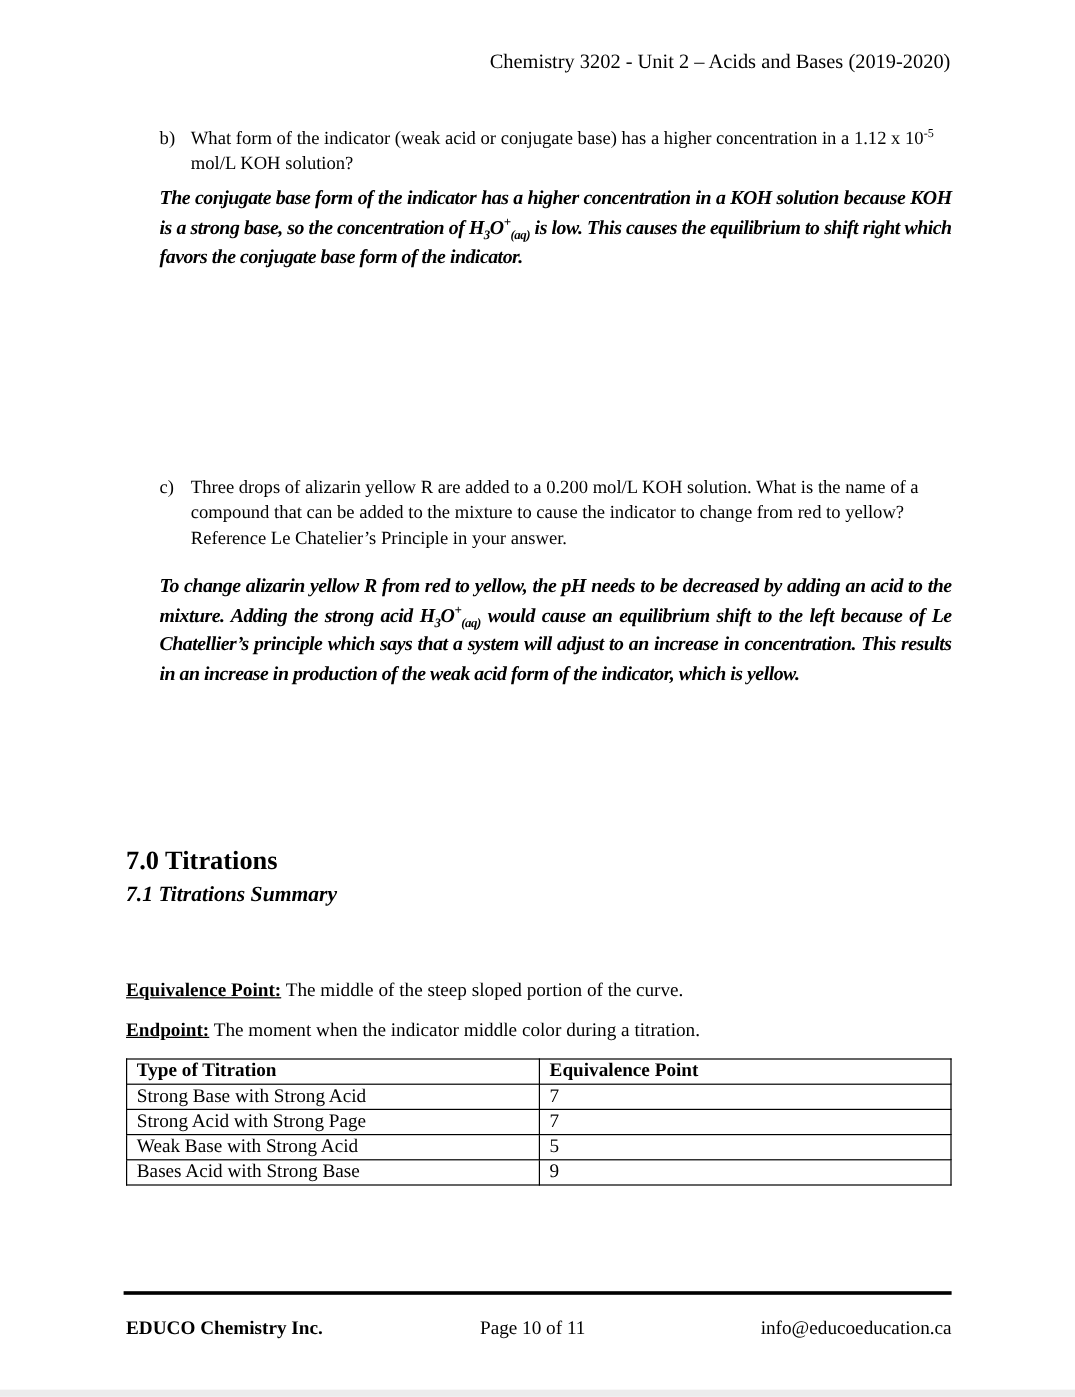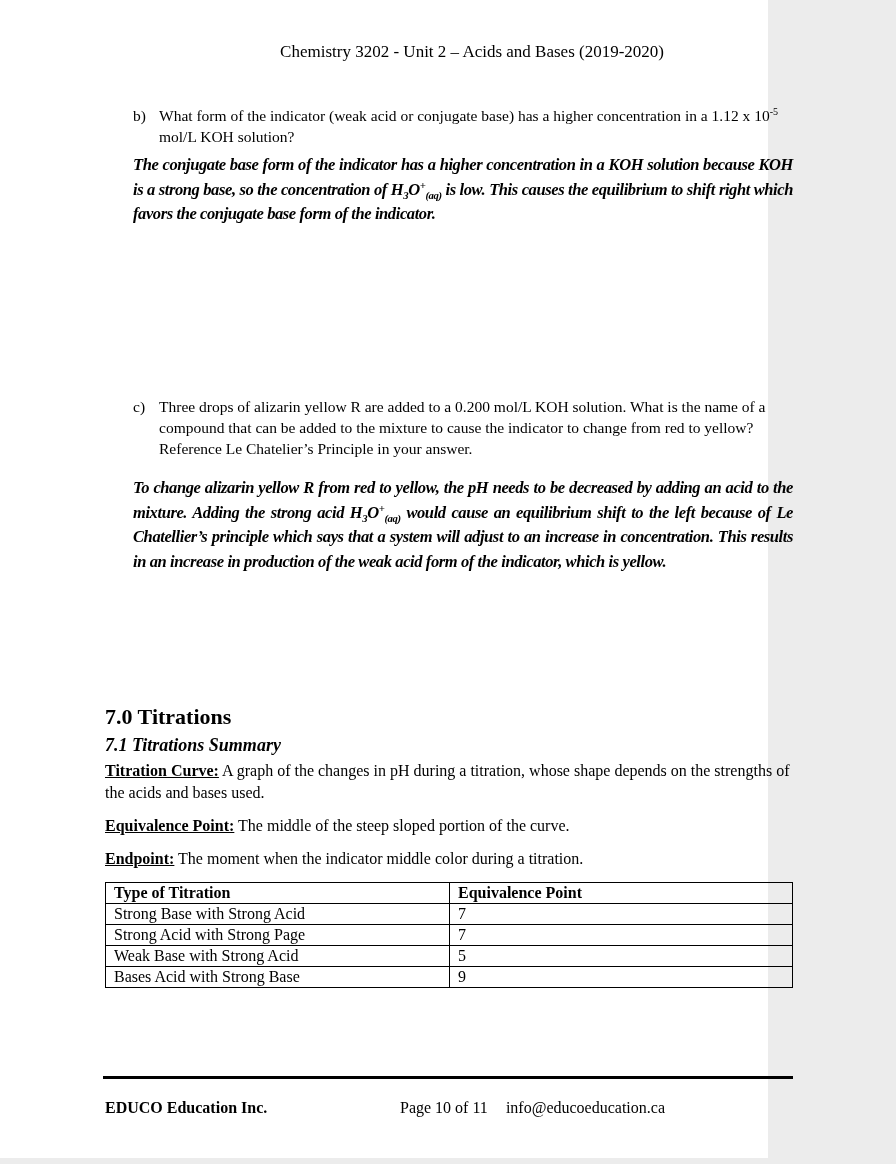--- a/index.html
+++ b/index.html
@@ -1,21 +1,21 @@
 <!DOCTYPE html>
 <html><head>
 <meta charset="utf-8">
 <style>
   html, body { margin: 0; padding: 0; }
   body {
     width: 896px; height: 1164px; background: #ececec; position: relative; overflow: hidden;
     font-family: "Liberation Serif", serif; color: #000;
   }
   .page {
-    position: absolute; left: 0; top: 0; width: 768px; height: 1158px; background: #ffffff;
+    position: absolute; left: 0; top: 0; width: 896px; height: 1158px; background: #ffffff;
   }
   .header {
     position: absolute; right: 104px; top: 42px; font-size: 17px;
   }
   .q {
     position: absolute; left: 133px; width: 662px; font-size: 15.5px; line-height: 21px;
   }
   .q .lbl { position: absolute; left: 0; top: 0; }
   .q .txt { margin-left: 26px; }
   .ans {
@@ -56,21 +56,20 @@
 
   <div class="q" style="top:396px;">
     <span class="lbl">c)</span>
     <div class="txt">Three drops of alizarin yellow R are added to a 0.200 mol/L KOH solution. What is the name of a compound that can be added to the mixture to cause the indicator to change from red to yellow? Reference Le Chatelier’s Principle in your answer.</div>
   </div>
   <div class="ans" style="top:476px;"><span>To change alizarin yellow R from red to yellow, the pH needs to be decreased by adding an acid to the mixture. Adding the strong acid H</span><sub>3</sub><span>O</span><sup>+</sup><sub>(aq)</sub><span> would cause an equilibrium shift to the left because of Le Chatellier’s principle which says that a system will adjust to an increase in concentration. This results in an increase in production of the weak acid form of the indicator, which is yellow.</span></div>
 
   <div class="h1">7.0 Titrations</div>
   <div class="h2">7.1 Titrations Summary</div>
 
-  <div class="def" style="top:760px;"><span class="term">Titration Curve:</span><span> A graph of the changes in pH during a titration, whose shape depends on the strengths of the acids and bases used.</span></div>
   <div class="def" style="top:815px;"><span class="term">Equivalence Point:</span><span> The middle of the steep sloped portion of the curve.</span></div>
   <div class="def" style="top:848px;"><span class="term">Endpoint:</span><span> The moment when the indicator middle color during a titration.</span></div>
 
   <table class="tt">
     <tbody>
         <tr>
       <th class="c1">Type of Titration</th>
       <th>Equivalence Point</th>
     </tr>
     <tr>
@@ -86,16 +85,16 @@
       <td>5</td>
     </tr>
     <tr>
       <td class="c1">Bases Acid with Strong Base</td>
       <td>9</td>
     </tr>
   </tbody>
     </table>
 
   <div class="footer-rule"></div>
-  <div class="footer" style="left:105px; font-weight:bold;">EDUCO Education Inc.</div>
+  <div class="footer" style="left:105px; font-weight:bold;">EDUCO Chemistry Inc.</div>
   <div class="footer" style="left:400px;">Page 10 of 11</div>
   <div class="footer" style="right:103px;">info@educoeducation.ca</div>
 </div>
 
 </body></html>

